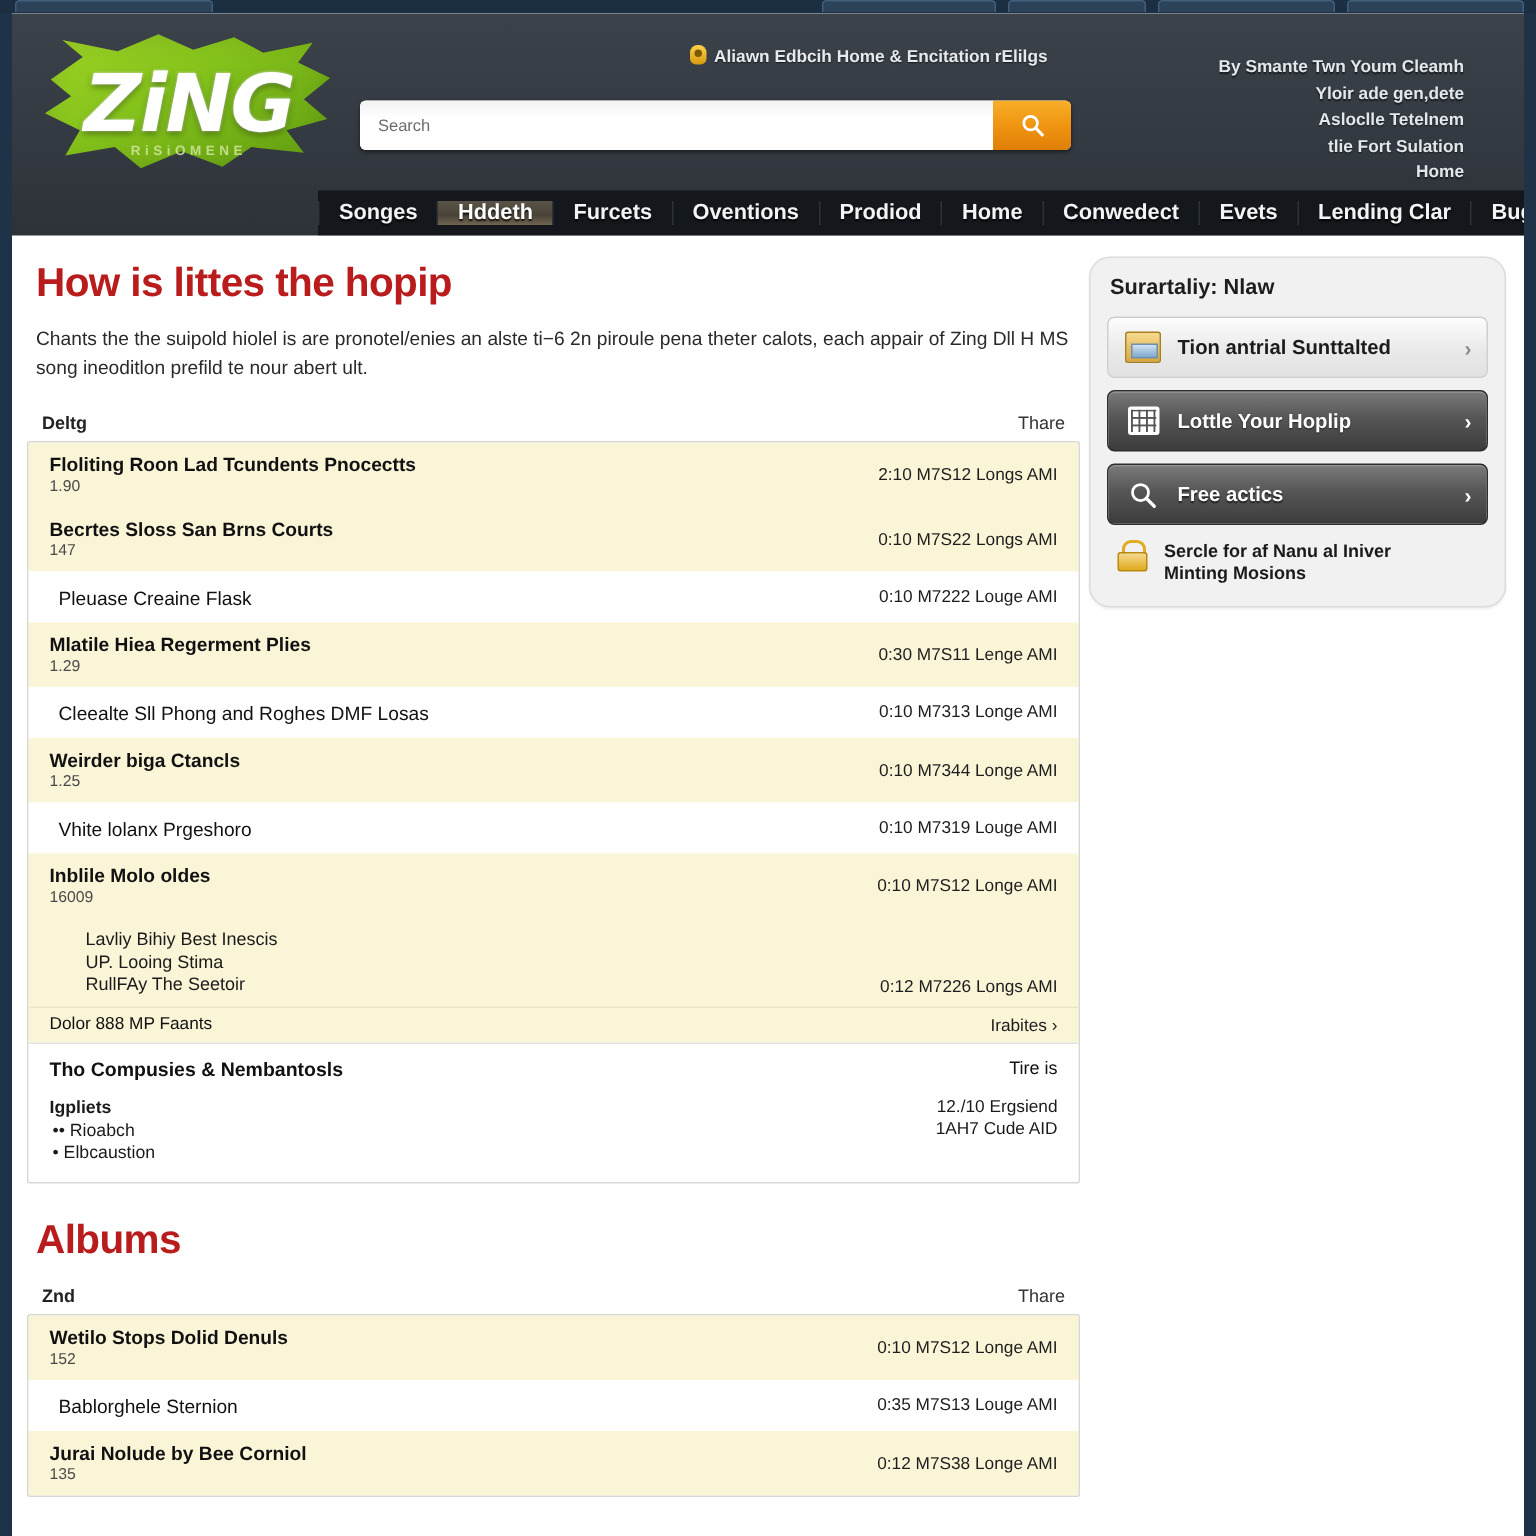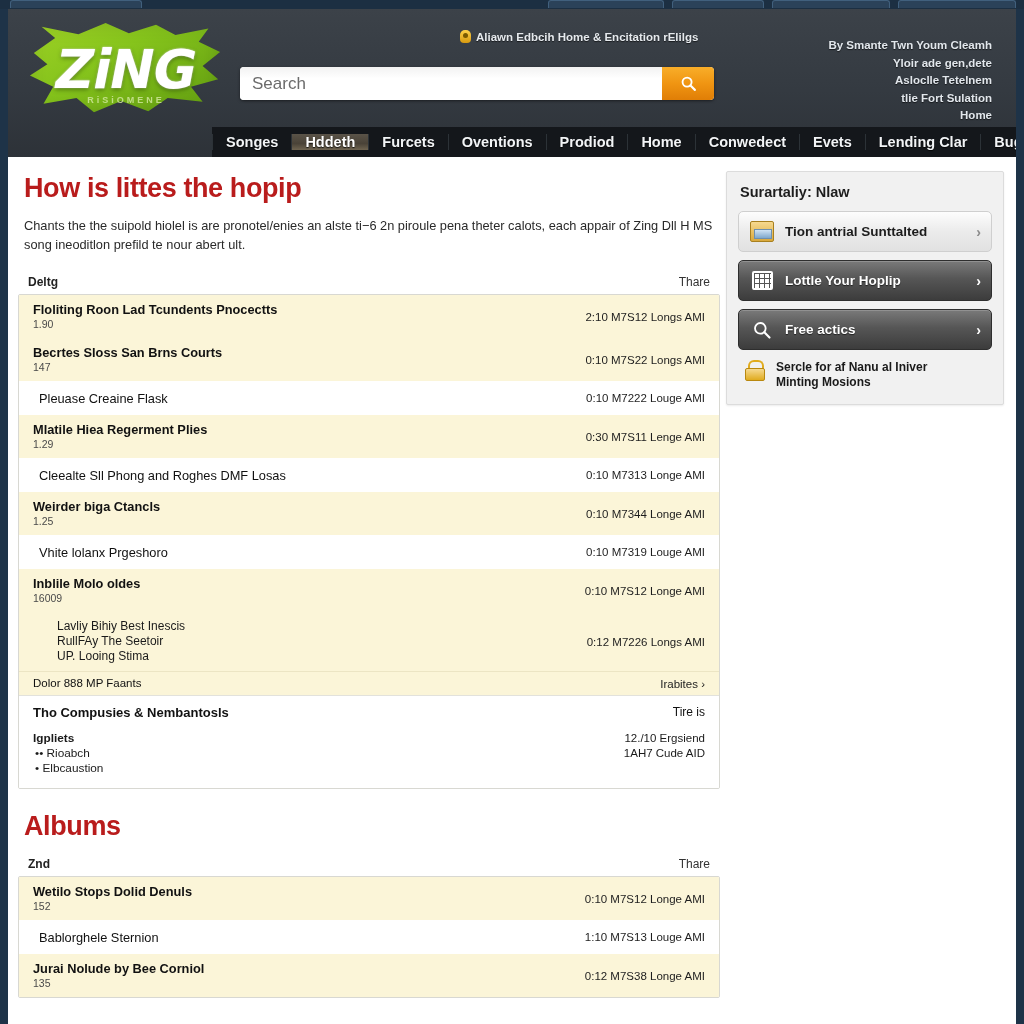--- a/index.html
+++ b/index.html
@@ -120,40 +120,40 @@
     background: #ffffff;
     box-shadow: 0 1px 3px rgba(0,0,0,.5);
     display: flex;
     overflow: hidden;
   }
   #search-input {
     flex: 1;
     border: none;
     outline: none;
     padding: 0 12px;
-    font-size: 17px;
+    font-size: 11px;
     color: #333;
     background: linear-gradient(180deg, #f2f2f2 0%, #ffffff 35%, #ffffff 100%);
     font-family: "Liberation Sans", sans-serif;
   }
   #search-input::placeholder { color: #6b6b6b; }
   #search-button {
     width: 52px;
     border: none;
     cursor: pointer;
     background: linear-gradient(180deg, #f8ae29 0%, #f09512 50%, #e07e06 100%);
     display: flex;
     align-items: center;
     justify-content: center;
   }
   #search-button svg { width: 17px; height: 17px; }
 
   #header-links {
     position: absolute;
-    right: 24px; top: 28px;
+    right: 40px; top: 28px;
     text-align: right;
     font-size: 11.5px;
     font-weight: bold;
     line-height: 17.5px;
     color: #e2e7ec;
     text-shadow: 0 1px 1px rgba(0,0,0,.6);
   }
   #header-links a { display: block; color: #e2e7ec; text-decoration: none; cursor: pointer; }
 
   
@@ -263,21 +263,21 @@
   }
   .row .r-meta {
     font-size: 11.5px;
     color: #1d1d1d;
     white-space: nowrap;
     margin-left: 14px;
     text-align: right;
   }
   .row.indent .r-title { padding-left: 6px; }
 
-  .row.multi { align-items: center; }
+  .row.multi { align-items: flex-end; }
   .row.multi .r-line {
     font-size: 12px;
     color: #1a1a1a;
     line-height: 15px;
     padding-left: 24px;
   }
 
   .row.footer-row {
     background: #fbf5d8;
     padding: 4px 14px;
@@ -312,21 +312,21 @@
     text-align: right;
     font-size: 11.5px;
     color: #1a1a1a;
     line-height: 15px;
   }
 
   
   #summary-card {
     background: #f1f1f1;
     border: 1px solid #dcdcdc;
-    border-radius: 2px;
+    border-radius: 14px;
     padding: 12px 11px 14px 11px;
     box-shadow: 0 1px 2px rgba(0,0,0,.08);
   }
   #summary-title {
     font-size: 14.5px;
     font-weight: bold;
     color: #1d1d1d;
     margin-bottom: 11px;
     padding-left: 2px;
   }
@@ -563,22 +563,22 @@
             <div class="r-main">
               <div class="r-title">Inblile Molo oldes</div>
               <div class="r-sub">16009</div>
             </div>
             <div class="r-meta">0:10 M7S12 Longe AMI</div>
           </div>
 
           <div class="row multi alt">
             <div class="r-main">
               <div class="r-line">Lavliy Bihiy Best Inescis</div>
+              <div class="r-line">UP. Looing Stima</div>
               <div class="r-line">RullFAy The Seetoir</div>
-              <div class="r-line">UP. Looing Stima</div>
             </div>
             <div class="r-meta">0:12 M7226 Longs AMI</div>
           </div>
 
           <div class="row footer-row">
             <div class="r-title">Dolor 888 MP Faants</div>
             <div class="r-meta">Irabites ›</div>
           </div>
 
           <div class="comments-head">
@@ -616,21 +616,21 @@
               <div class="r-title">Wetilo Stops Dolid Denuls</div>
               <div class="r-sub">152</div>
             </div>
             <div class="r-meta">0:10 M7S12 Longe AMI</div>
           </div>
 
           <div class="row indent">
             <div class="r-main">
               <div class="r-title">Bablorghele Sternion</div>
             </div>
-            <div class="r-meta">1:10 M7S13 Louge AMI</div>
+            <div class="r-meta">0:35 M7S13 Louge AMI</div>
           </div>
 
           <div class="row alt">
             <div class="r-main">
               <div class="r-title">Jurai Nolude by Bee Corniol</div>
               <div class="r-sub">135</div>
             </div>
             <div class="r-meta">0:12 M7S38 Longe AMI</div>
           </div>
 

